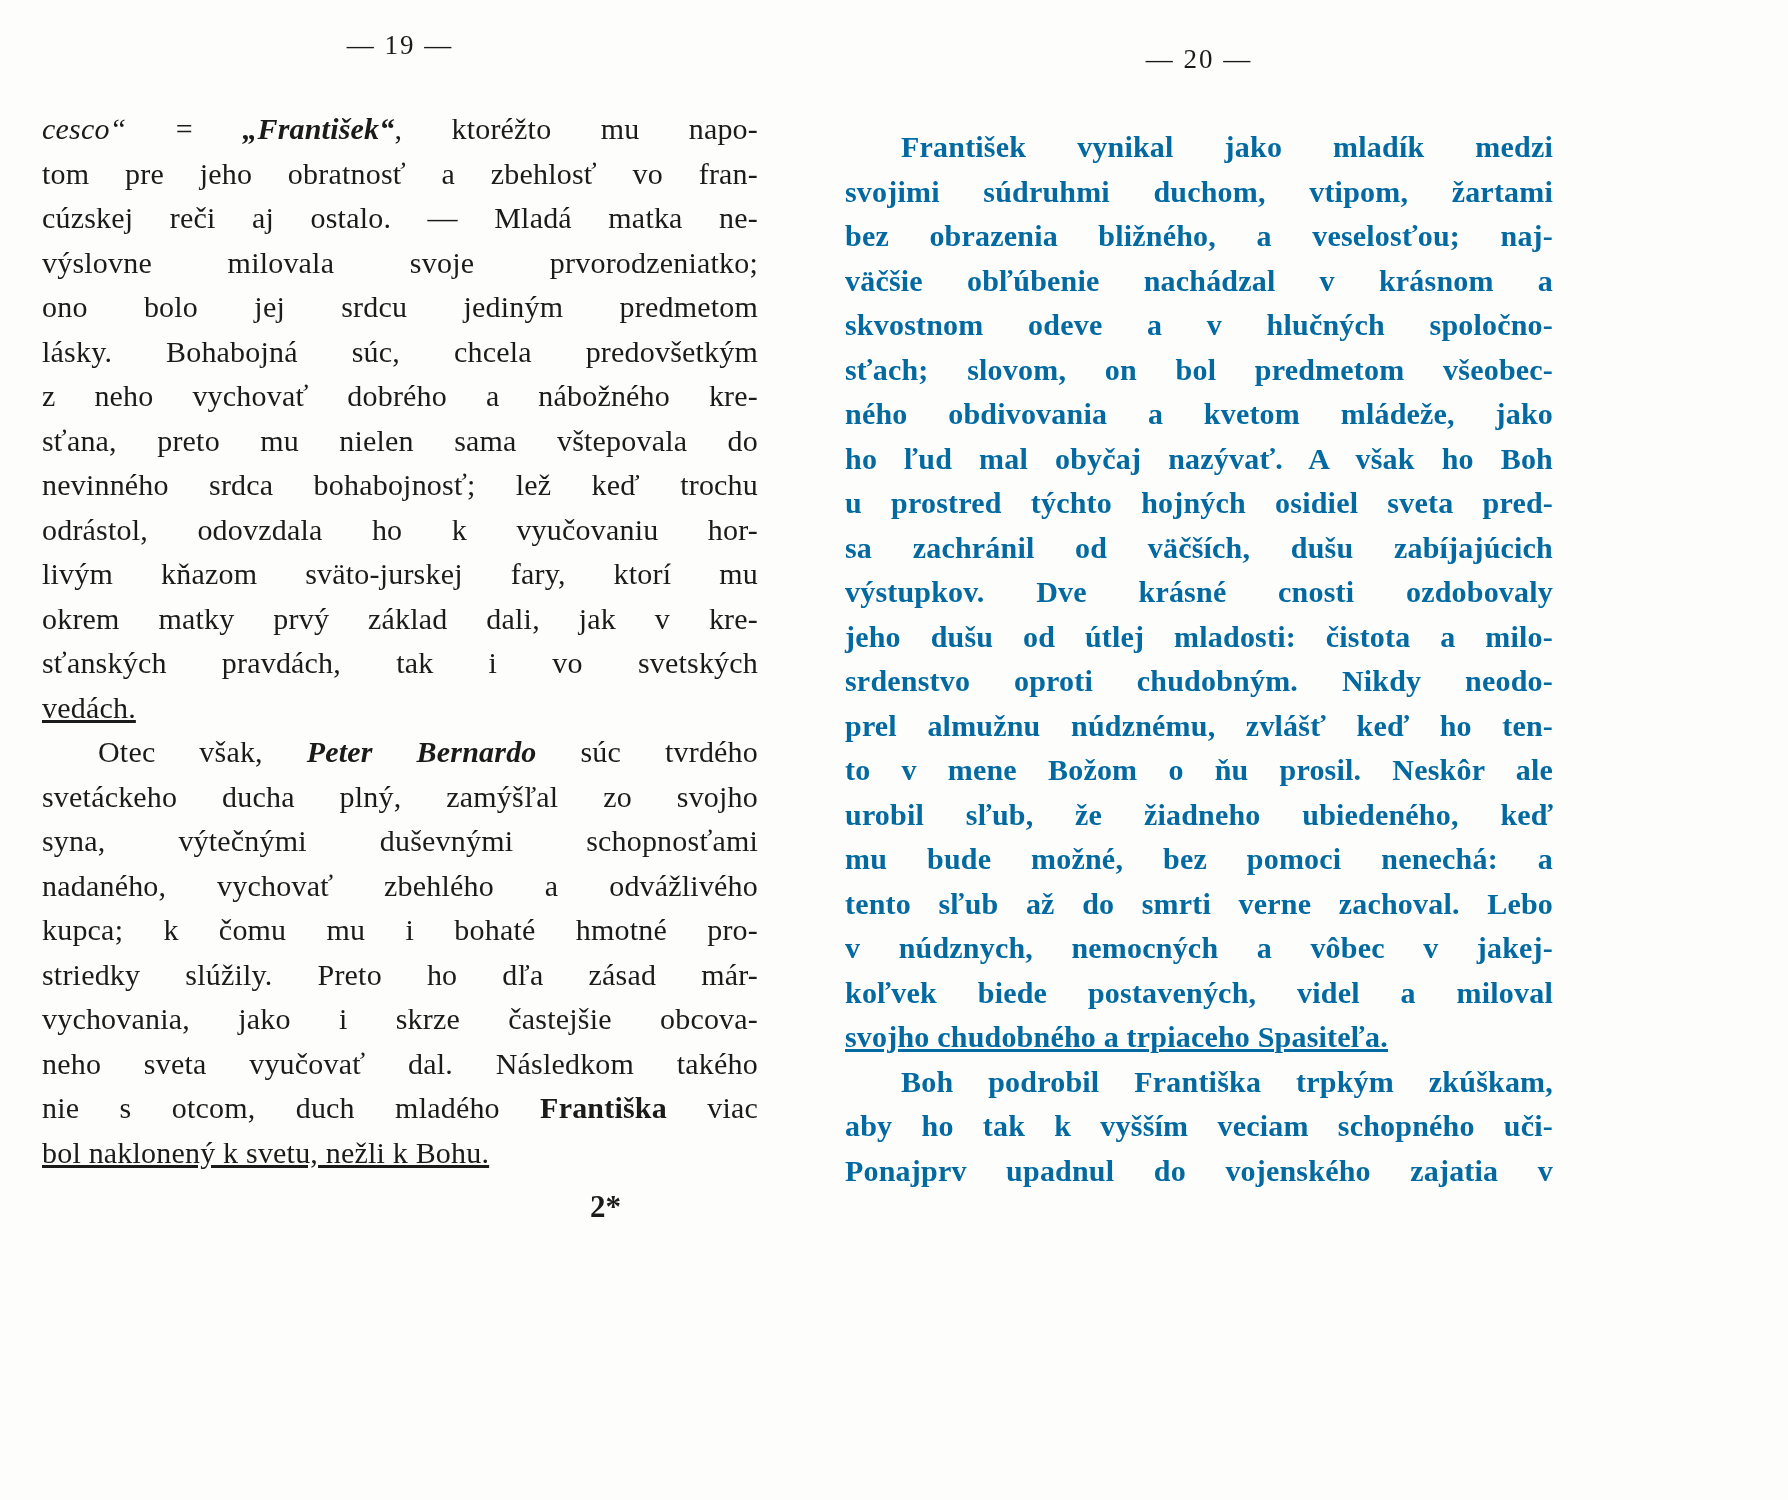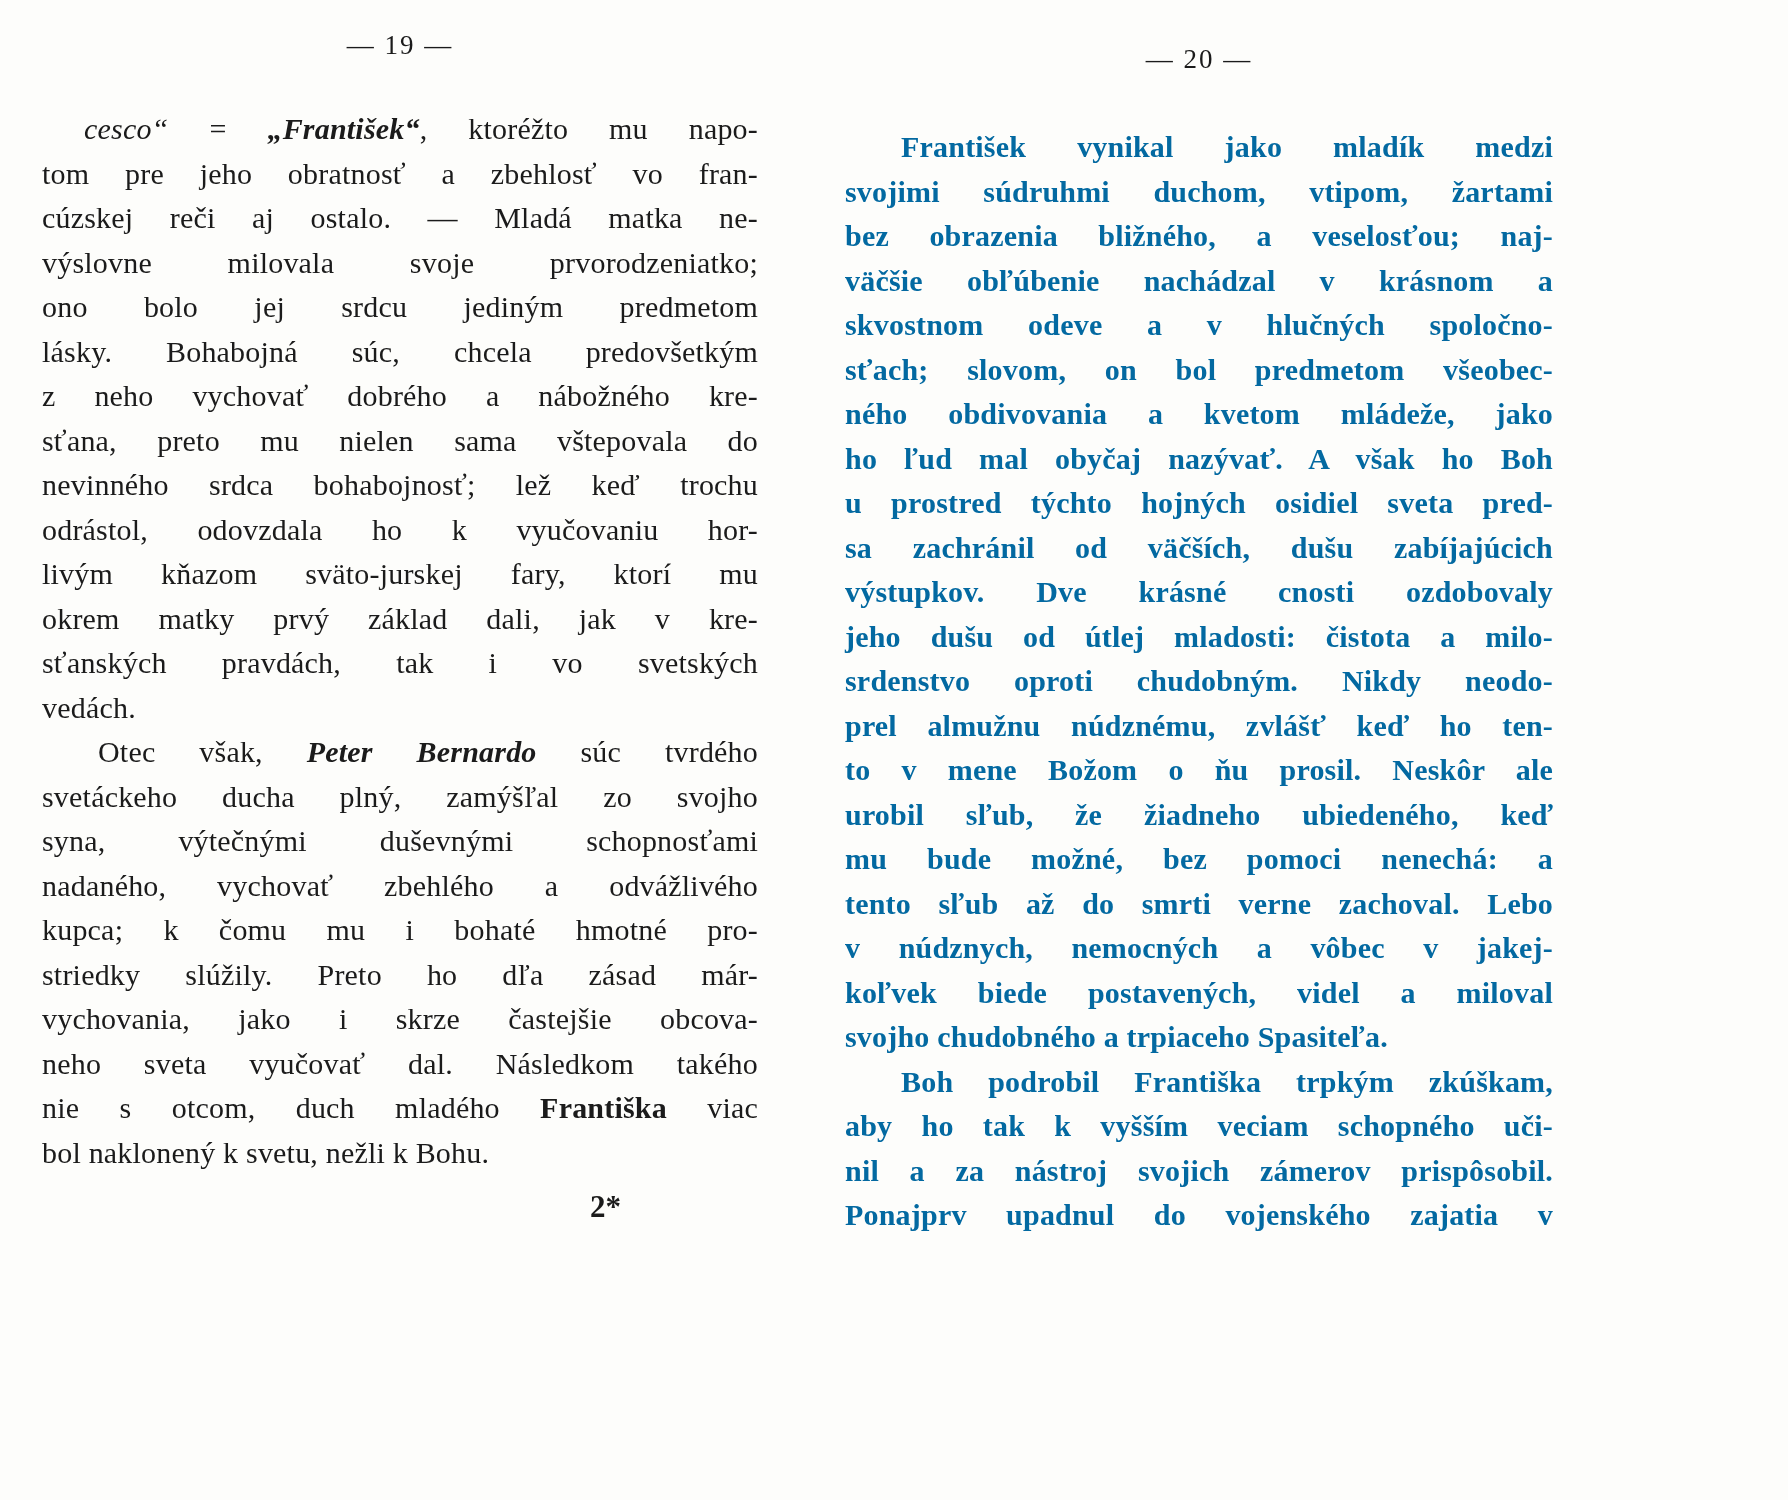--- a/index.html
+++ b/index.html
@@ -43,25 +43,26 @@
     text-align: justify;
     text-align-last: justify;
     letter-spacing: 0.2px;
   }
   .page-20 .text-line {
     font-weight: bold;
     color: #0369a1;
   }
   .text-line.last-line {
     text-align-last: left;
+    text-decoration: underline;
   }
   .text-line.indented {
     text-indent: 56px;
   }
-  .seg-italic   { font-style: italic; margin-left: 42px; }
+  .seg-italic   { font-style: italic; }
   .seg-bold     { font-weight: bold; }
   .seg-bolditalic { font-style: italic; font-weight: bold; }
 
   .signature-mark {
     margin-top: 14px;
     padding-left: 548px;
     font-size: 31px;
     font-weight: bold;
   }
 </style>
@@ -127,19 +128,18 @@
           <div class="text-line"><span>urobil sľub, že žiadneho ubiedeného, keď</span></div>
           <div class="text-line"><span>mu bude možné, bez pomoci nenechá: a</span></div>
           <div class="text-line"><span>tento sľub až do smrti verne zachoval. Lebo</span></div>
           <div class="text-line"><span>v núdznych, nemocných a vôbec v jakej-</span></div>
           <div class="text-line"><span>koľvek biede postavených, videl a miloval</span></div>
           <div class="text-line last-line"><span>svojho chudobného a trpiaceho Spasiteľa.</span></div>
         </div>
         <div class="paragraph">
           <div class="text-line indented"><span>Boh podrobil Františka trpkým zkúškam,</span></div>
           <div class="text-line"><span>aby ho tak k vyšším veciam schopného uči-</span></div>
-          <div class="text-line"><span>nil a za nástroj svojich zámerov prispôsobil.</span></div>
           <div class="text-line"><span>Ponajprv upadnul do vojenského zajatia v</span></div>
         </div>
       </div>
   </div>
 
 </div>
 
 </body></html>

